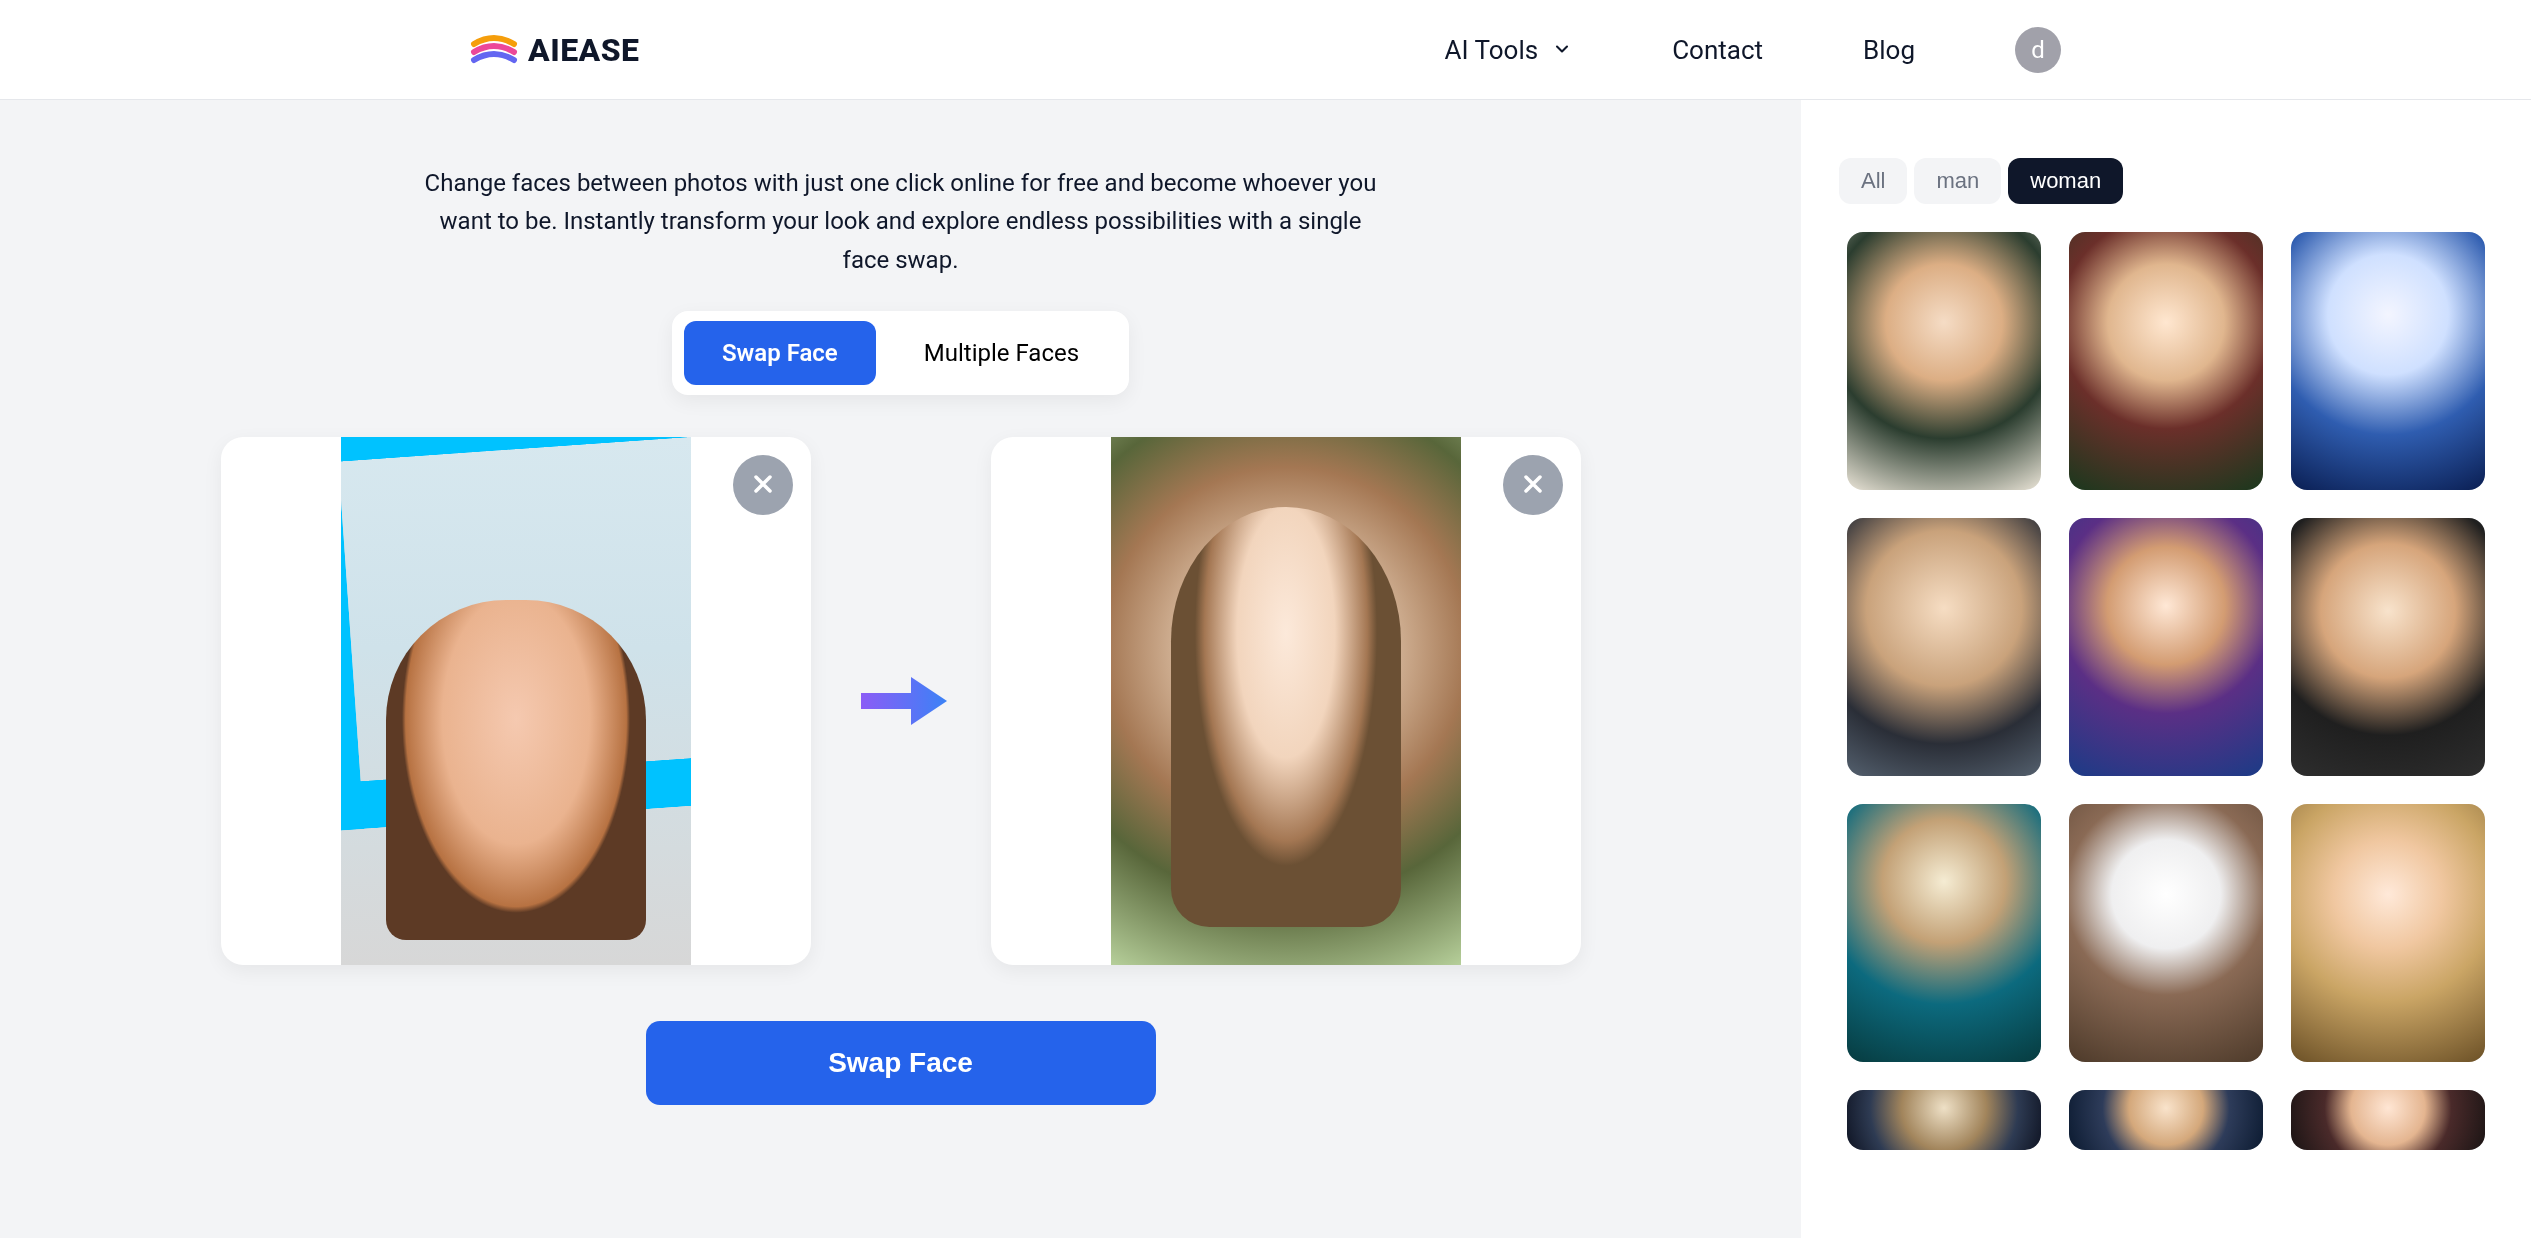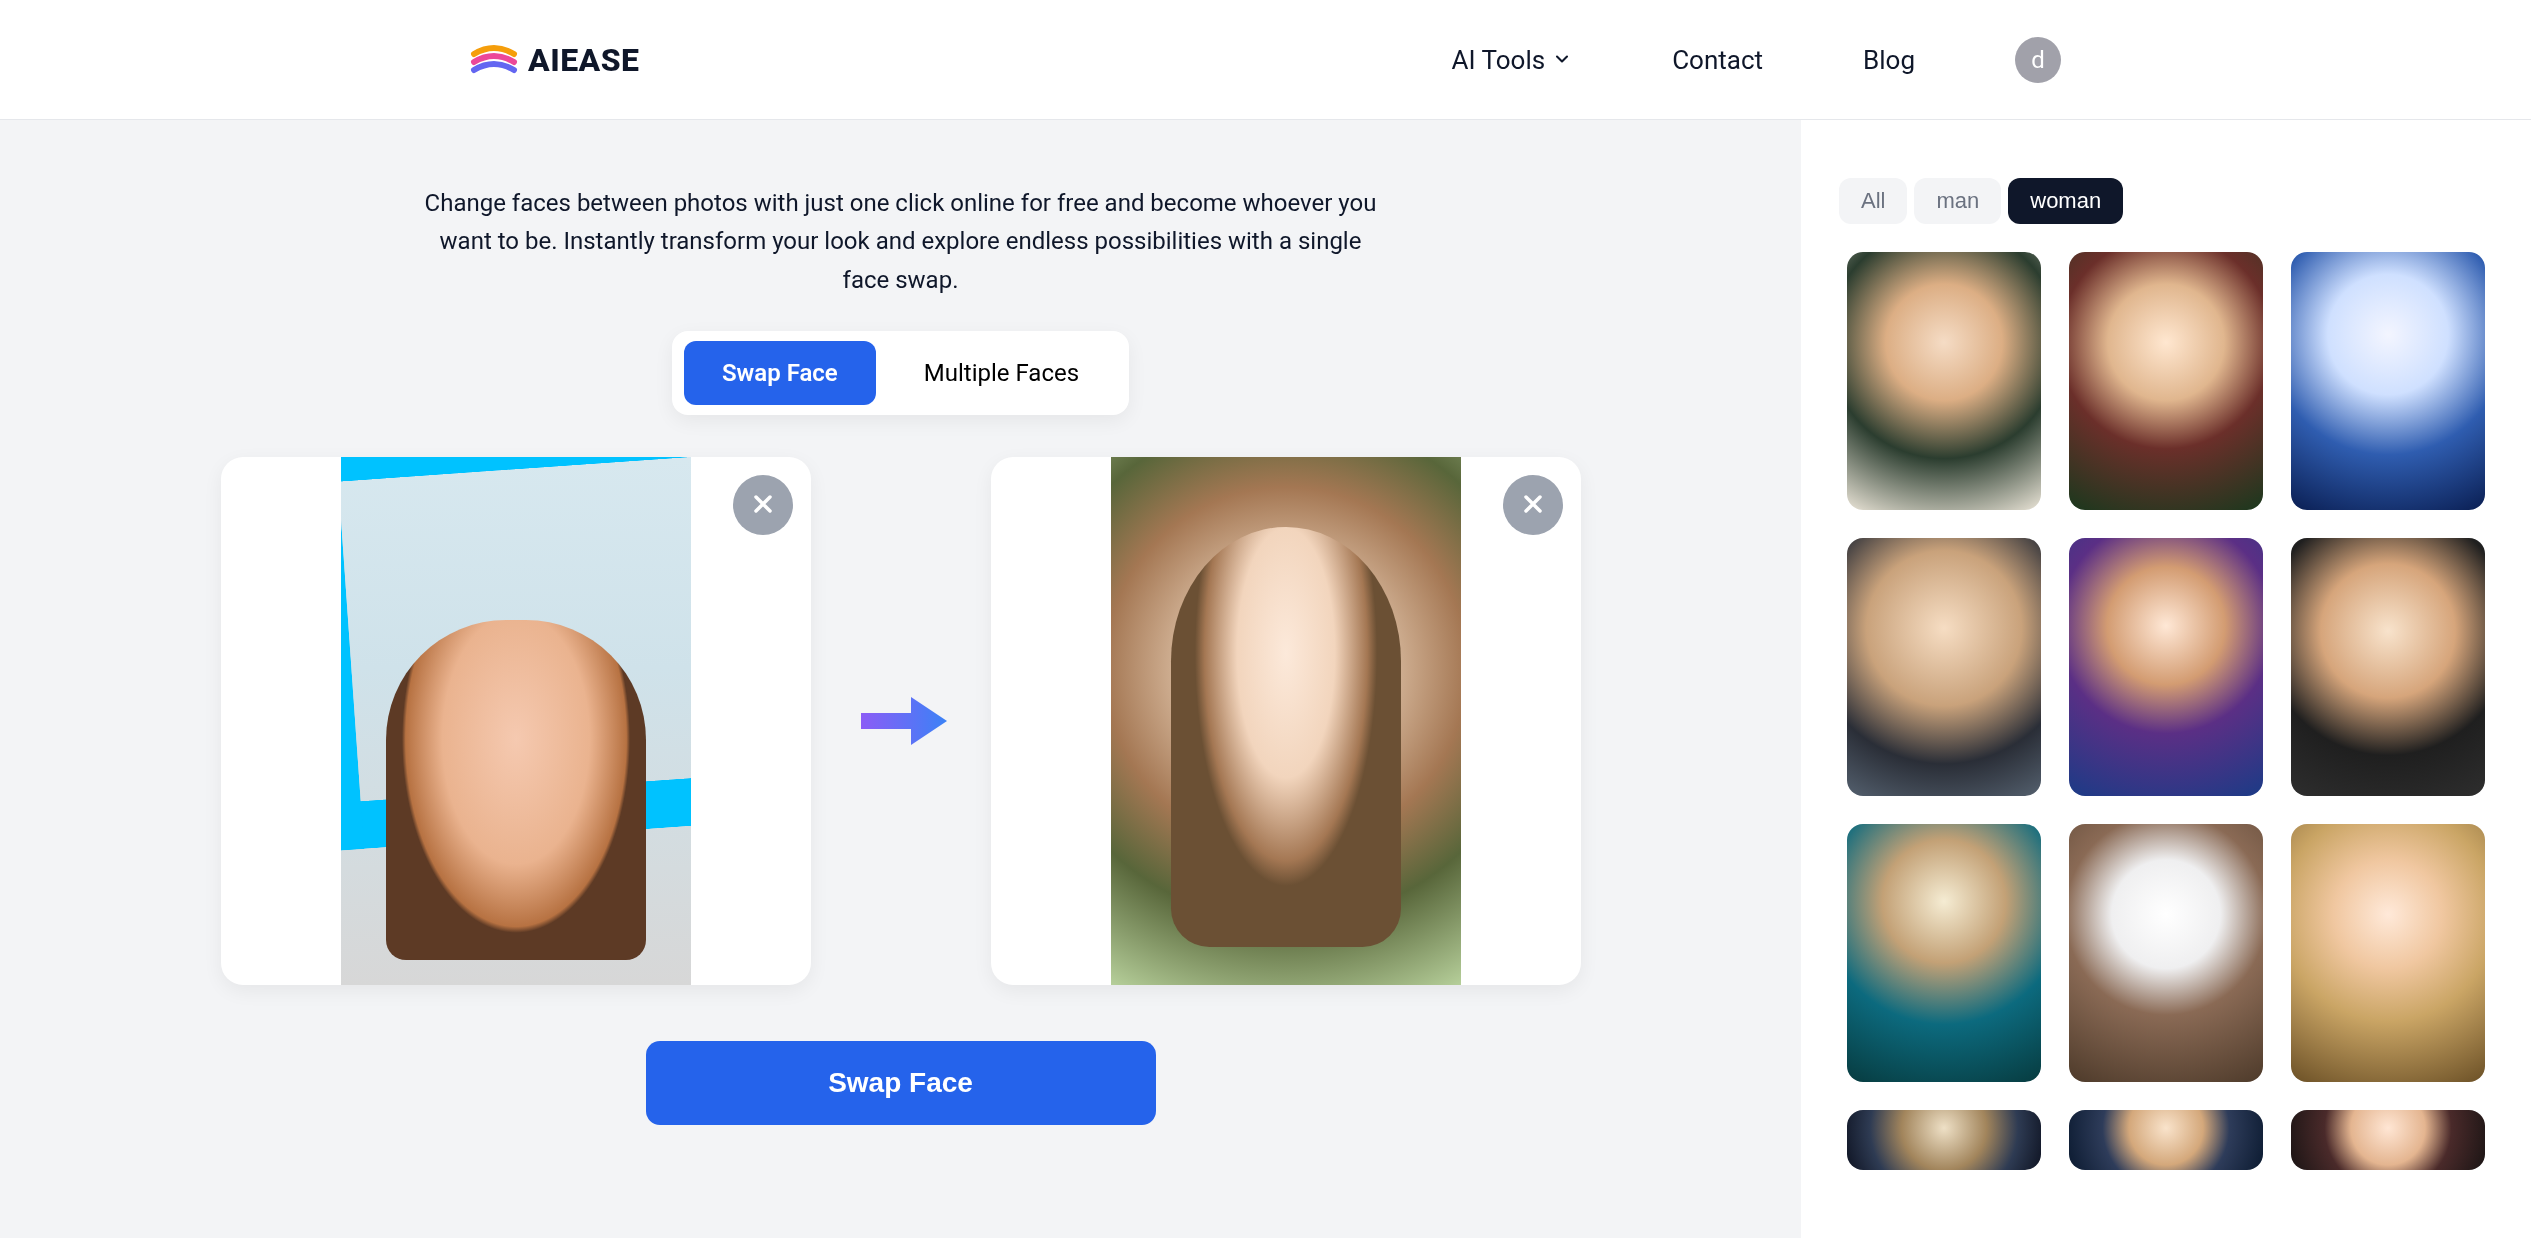--- a/index.html
+++ b/index.html
@@ -5,21 +5,21 @@
   * { box-sizing: border-box; margin: 0; padding: 0; }
   html, body { width: 100%; height: 100%; }
   body {
     font-family: -apple-system, BlinkMacSystemFont, "Segoe UI", Roboto, "Helvetica Neue", Arial, sans-serif;
     background: #fff;
     color: #0f172a;
   }
 
   
   .header {
-    height: 120px;
+    height: 100px;
     padding: 0 470px 0 470px;
     border-bottom: 1px solid #e5e7eb;
     display: flex;
     align-items: center;
     justify-content: space-between;
     background: #fff;
     position: relative;
     z-index: 10;
   }
   .logo {
@@ -41,21 +41,21 @@
     color: #0f172a;
   }
   .nav {
     display: flex;
     align-items: center;
     gap: 100px;
   }
   .nav-link {
     display: flex;
     align-items: center;
-    gap: 3px;
+    gap: 10px;
     font-size: 26px;
     color: #0f172a;
     cursor: pointer;
     white-space: nowrap;
   }
   .nav-link .chev { margin-left: 4px; }
   .avatar {
     width: 46px;
     height: 46px;
     border-radius: 50%;

